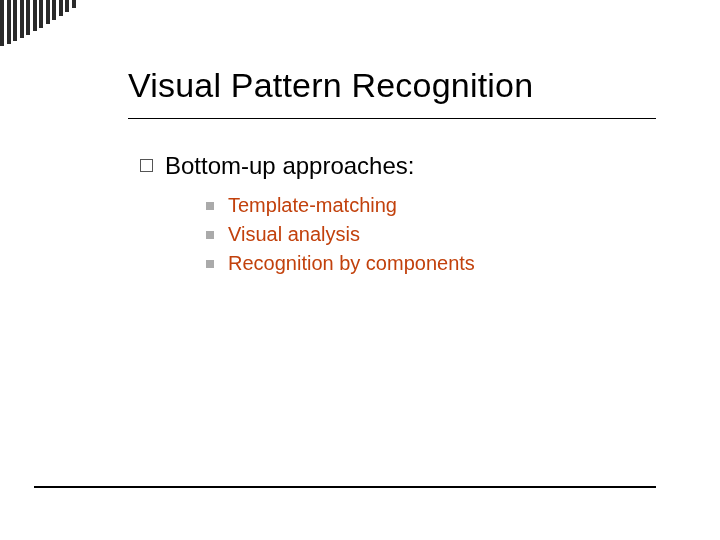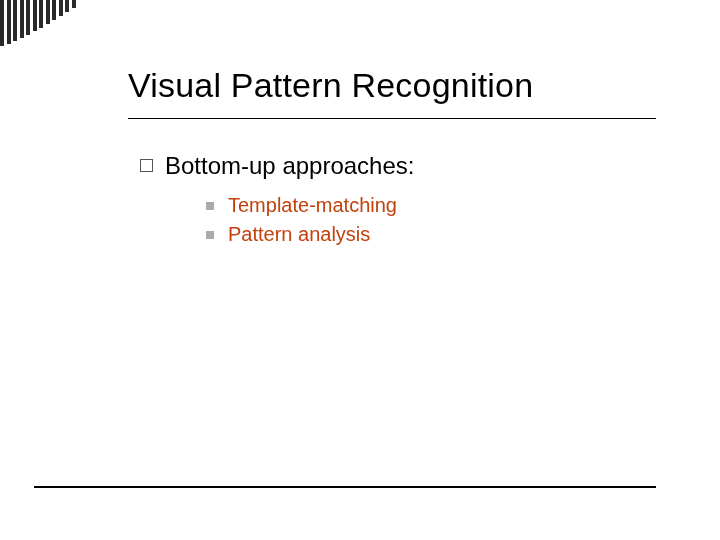--- a/index.html
+++ b/index.html
@@ -126,20 +126,24 @@
       <span class="bullet"></span>
       <span>Bottom-up approaches:</span>
     </div>
     <div class="lvl2-list">
       <div class="lvl2">
         <span class="bullet"></span>
         <span>Template-matching</span>
       </div>
       <div class="lvl2">
         <span class="bullet"></span>
-        <span>Pattern analysis</span>
+        <span>Visual analysis</span>
+      </div>
+      <div class="lvl2">
+        <span class="bullet"></span>
+        <span>Recognition by components</span>
       </div>
     </div>
   </div>
 
   <hr class="hr-bottom">
 
 </div>
 
 </body></html>

